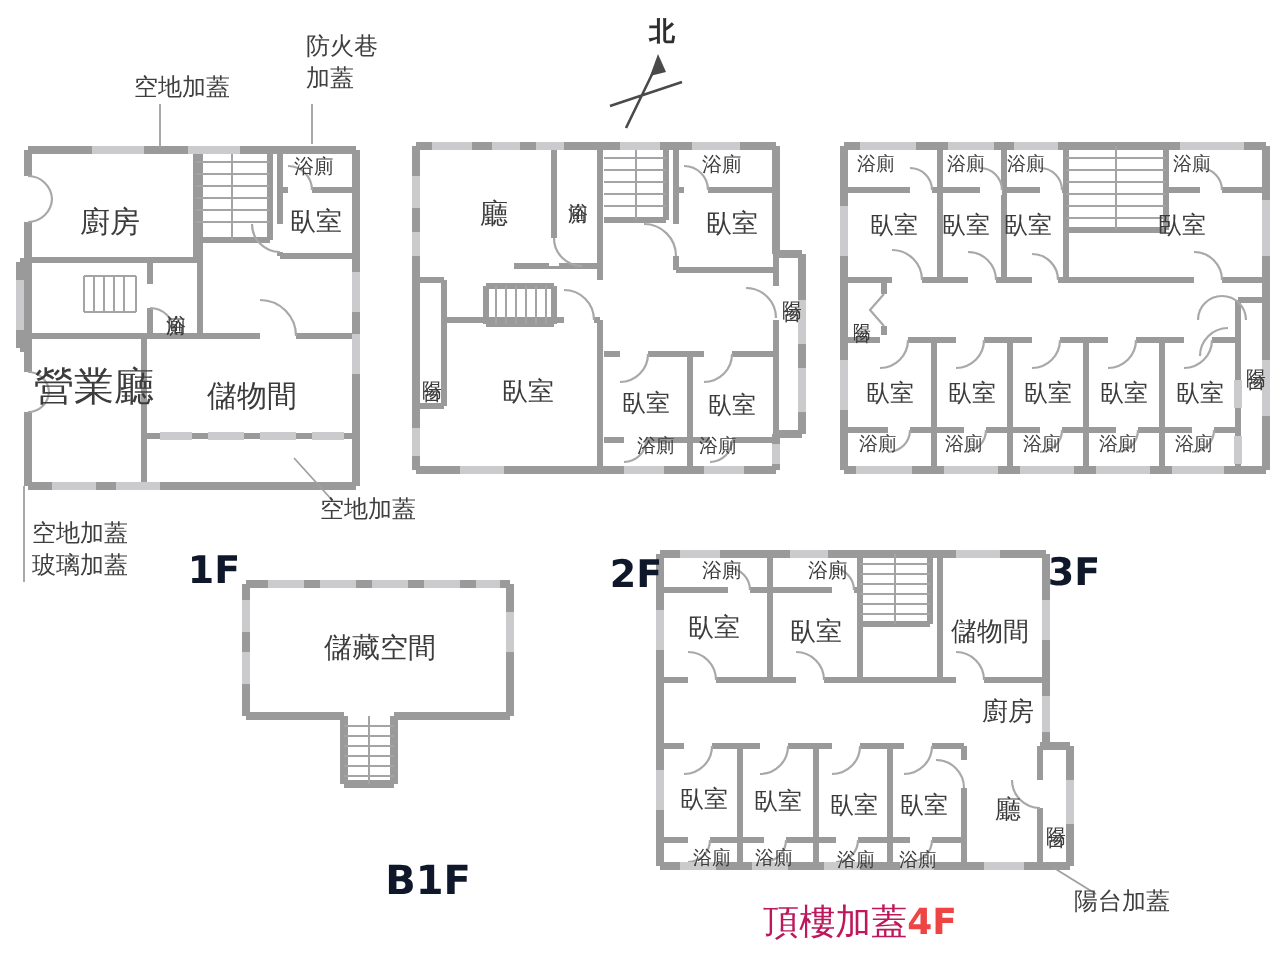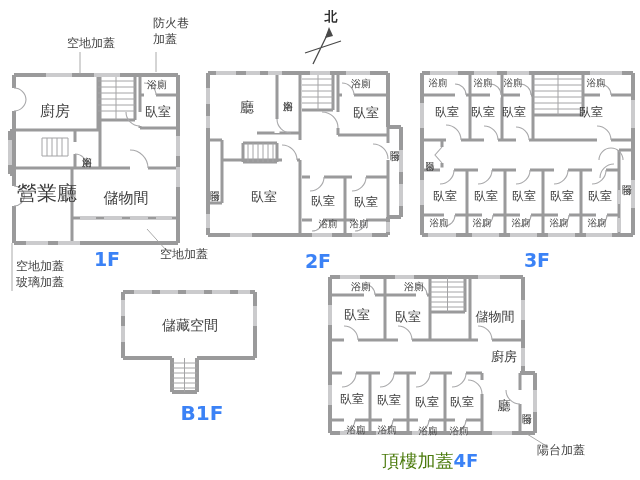--- a/index.html
+++ b/index.html
@@ -23,25 +23,25 @@
     font-family:"DejaVu Serif","Liberation Serif",serif;
   }
   .lbl-v { writing-mode:vertical-rl; text-orientation:upright; letter-spacing:0; }
   .ann { color:#3f3f3f; }
   .ann-block {
     position:absolute; color:#3f3f3f; white-space:pre-line; line-height:1.35;
     font-family:"DejaVu Serif","Liberation Serif",serif;
   }
   .floor-code {
     font-family:"DejaVu Sans","Liberation Sans",sans-serif;
-    font-weight:bold; color:#3b82f6;
+    font-weight:bold; color:#0f172a;margin-top:27px;
   }
   .f4label { position:absolute; transform:translate(-50%,-50%); white-space:nowrap; }
-  .f4label .pre  { font-family:"DejaVu Serif","Liberation Serif",serif; color:#4d7c0f; font-size:18px; }
-  .f4label .code { font-family:"DejaVu Sans","Liberation Sans",sans-serif; font-weight:bold; color:#3b82f6; font-size:18px; }
+  .f4label .pre  { font-family:"DejaVu Serif","Liberation Serif",serif; color:#be185d; font-size:18px; }
+  .f4label .code { font-family:"DejaVu Sans","Liberation Sans",sans-serif; font-weight:bold; color:#ef4444; font-size:18px; }
   .watermark {
     position:absolute; left:332px; top:242px; transform:translate(-50%,-50%);
     font-size:52px; font-weight:bold; letter-spacing:6px; color:#7d7d7d;
     opacity:.8; white-space:nowrap;
     font-family:"DejaVu Sans","Liberation Sans",sans-serif;
   }
 </style>
 </head>
 <body>
 
@@ -151,22 +151,22 @@
     <span class="lbl" style="left:600px;top:197px;font-size:12px;">臥室</span>
     <span class="lbl" style="left:439px;top:223px;font-size:9.5px;">浴廁</span>
     <span class="lbl" style="left:482px;top:223px;font-size:9.5px;">浴廁</span>
     <span class="lbl" style="left:521px;top:223px;font-size:9.5px;">浴廁</span>
     <span class="lbl" style="left:559px;top:223px;font-size:9.5px;">浴廁</span>
     <span class="lbl" style="left:597px;top:223px;font-size:9.5px;">浴廁</span>
     <span class="lbl floor-code" style="left:537px;top:260px;font-size:19px;">3F</span>
   </div>
 
   <div>
-    <span class="lbl" style="left:190px;top:326px;font-size:14px;">儲藏空間</span>
-    <span class="lbl floor-code" style="left:202px;top:413px;font-size:20px;">B1F</span>
+    <span class="lbl" style="left:190px;top:326px;font-size:14px;font-family:Liberation Mono, monospace;">儲藏空間</span>
+    <span class="lbl floor-code" style="left:214px;top:413px;font-size:20px;">B1F</span>
   </div>
 
   <div>
     <span class="lbl" style="left:361px;top:286px;font-size:10px;">浴廁</span>
     <span class="lbl" style="left:414px;top:286px;font-size:10px;">浴廁</span>
     <span class="lbl" style="left:357px;top:315px;font-size:13px;">臥室</span>
     <span class="lbl" style="left:408px;top:317px;font-size:13px;">臥室</span>
     <span class="lbl" style="left:495px;top:317px;font-size:13px;">儲物間</span>
     <span class="lbl" style="left:504px;top:357px;font-size:13px;">廚房</span>
     <span class="lbl" style="left:352px;top:400px;font-size:12px;">臥室</span>

